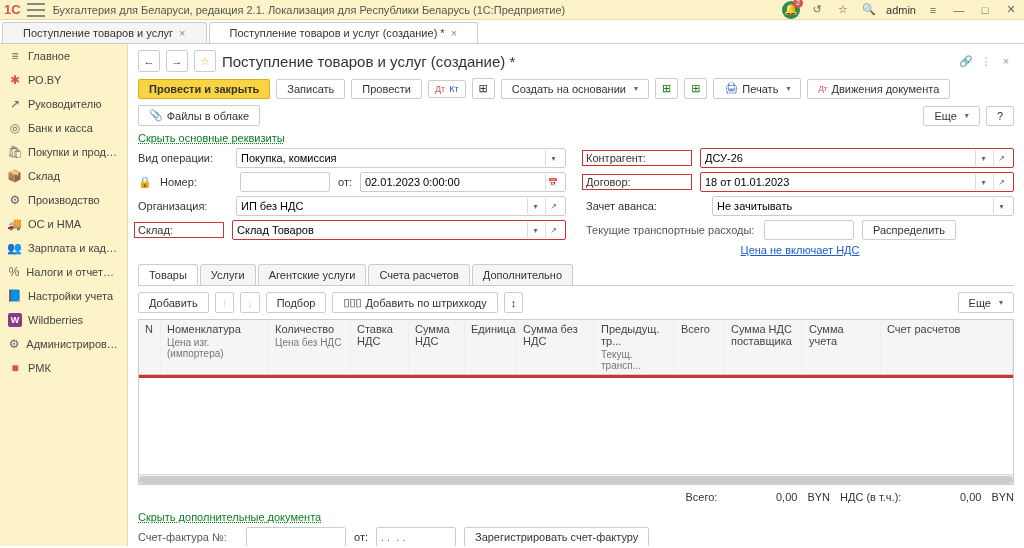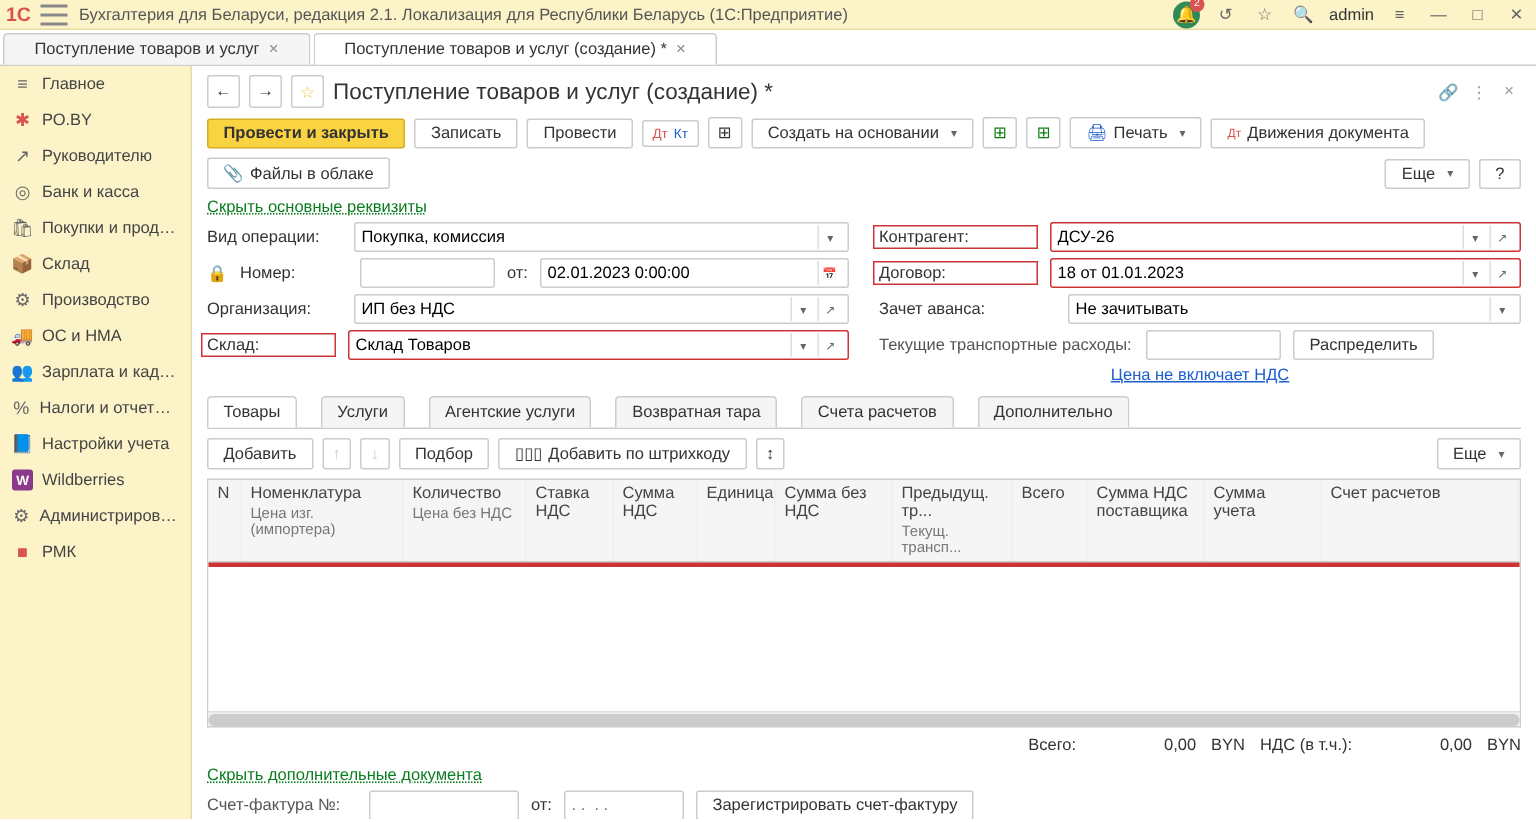--- a/index.html
+++ b/index.html
@@ -37,21 +37,21 @@
 .link { color: #0a7d1f; text-decoration: underline dotted; cursor: pointer; }
 .form-row { display: flex; align-items: center; gap: 8px; margin-bottom: 4px; }
 .form-row .label { min-width: 90px; color: #333; }
 .form-row .field { border: 1px solid #ccc; height: 20px; padding: 0 4px; border-radius: 2px; display: flex; align-items: center; background: #fff; }
 .form-row .field.highlight { border: 1px solid #c33; }
 .form-row .field input { border: none; outline: none; flex: 1; background: transparent; }
 .form-row .field .fbtn { width: 16px; height: 16px; border-left: 1px solid #ddd; display: flex; align-items: center; justify-content: center; color: #666; font-size: 8px; cursor: pointer; margin-left: 2px; }
 .two-col { display: flex; gap: 20px; }
 .two-col .col { flex: 1; }
 .tabs2 { display: flex; border-bottom: 1px solid #ccc; margin-top: 8px; }
-.tab2 { padding: 4px 10px; border: 1px solid #ccc; border-bottom: none; background: #f5f5f5; margin-right: 16px; border-radius: 3px 3px 0 0; cursor: pointer; }
+.tab2 { padding: 4px 10px; border: 1px solid #ccc; border-bottom: none; background: #f5f5f5; margin-right: 2px; border-radius: 3px 3px 0 0; cursor: pointer; }
 .tab2.active { background: #fff; }
 .subtoolbar { display: flex; gap: 6px; margin: 6px 0; }
 .grid { border: 1px solid #ccc; min-height: 140px; }
 .grid-header { display: flex; background: #f5f5f5; border-bottom: 1px solid #ccc; }
 .grid-header .col { padding: 3px 6px; border-right: 1px solid #eee; font-size: 10px; color: #444; }
 .grid-header .col .sub { color: #777; font-size: 10px; margin-top: 2px; }
 .grid-hl { height: 3px; background: #c33; }
 .grid-body { height: 96px; overflow-y: auto; background: #fff; }
 .grid-scroll { height: 10px; background: #f0f0f0; border-top: 1px solid #ddd; position: relative; }
 .grid-scroll .thumb { position: absolute; left: 0; top: 1px; height: 8px; width: 100%; background: #ccc; border-radius: 4px; }
@@ -277,21 +277,20 @@
           <div class="btn">Распределить</div>
         </div>
         <div class="center-link"><a>Цена не включает НДС</a></div>
       </div>
     </div>
 
     <div class="tabs2">
       <div class="tab2 active">Товары</div>
       <div class="tab2">Услуги</div>
       <div class="tab2">Агентские услуги</div>
-      <div class="tab2">Возвратная тара</div>
       <div class="tab2">Счета расчетов</div>
       <div class="tab2">Дополнительно</div>
     </div>
 
     <div class="subtoolbar">
       <div class="btn">Добавить</div>
       <div class="btn icon-only" style="color:#ccc">↑</div>
       <div class="btn icon-only" style="color:#ccc">↓</div>
       <div class="btn">Подбор</div>
       <div class="btn">

